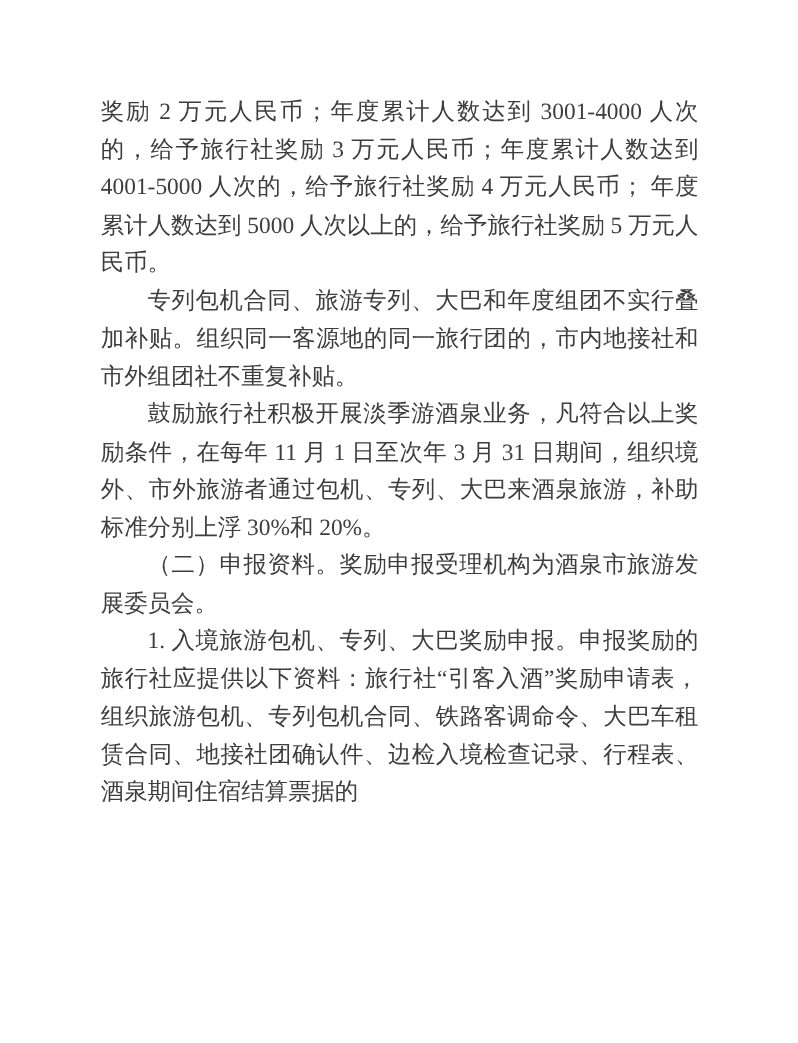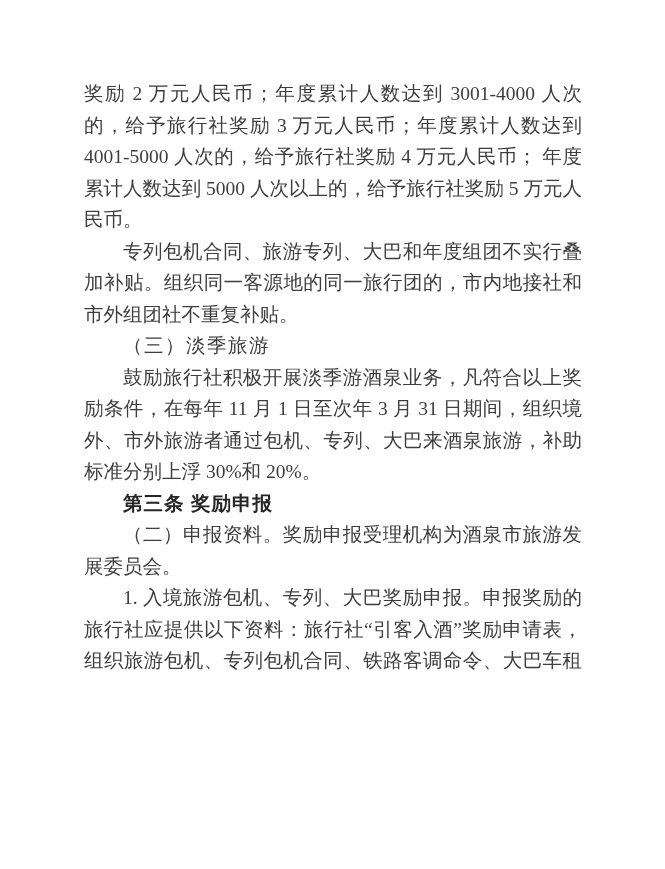--- a/index.html
+++ b/index.html
@@ -74,23 +74,21 @@
   }
 </style>
 </head>
 <body>
 
 <div class="page">
 
   <div class="content">
     <p>奖励 2 万元人民币；年度累计人数达到 3001-4000 人次的，给予旅行社奖励 3 万元人民币；年度累计人数达到 4001-5000 人次的，给予旅行社奖励 4 万元人民币； 年度累计人数达到 5000 人次以上的，给予旅行社奖励 5 万元人民币。</p>
     <p class="indent">专列包机合同、旅游专列、大巴和年度组团不实行叠加补贴。组织同一客源地的同一旅行团的，市内地接社和市外组团社不重复补贴。</p>
-    <p class="indent sub">（三）淡季旅游</p>
     <p class="indent">鼓励旅行社积极开展淡季游酒泉业务，凡符合以上奖励条件，在每年 11 月 1 日至次年 3 月 31 日期间，组织境外、市外旅游者通过包机、专列、大巴来酒泉旅游，补助标准分别上浮 30%和 20%。</p>
-    <p class="indent heading">第三条 奖励申报</p>
     <p class="indent">（二）申报资料。奖励申报受理机构为酒泉市旅游发展委员会。</p>
     <p class="indent">1. 入境旅游包机、专列、大巴奖励申报。申报奖励的旅行社应提供以下资料：旅行社“引客入酒”奖励申请表，组织旅游包机、专列包机合同、铁路客调命令、大巴车租赁合同、地接社团确认件、边检入境检查记录、行程表、酒泉期间住宿结算票据的</p>
   </div>
 
   <div class="pagenum">-4-</div>
 
   <div class="watermark">
     <span class="wm-logo">
       <svg width="36" height="32" viewBox="0 0 36 32" xmlns="http://www.w3.org/2000/svg">
         <path d="M31 5 C21 -1 8 3 5 12 C11 7 18 8 20 11 C13 11 8 16 9 22 C12 17 18 17 21 19 C17 21 16 25 18 29 C20 24 26 22 30 23 C25 19 24 13 28 8 Z" fill="#d8d8d8" stroke="#c9c9c9" stroke-width="0.8"></path>

